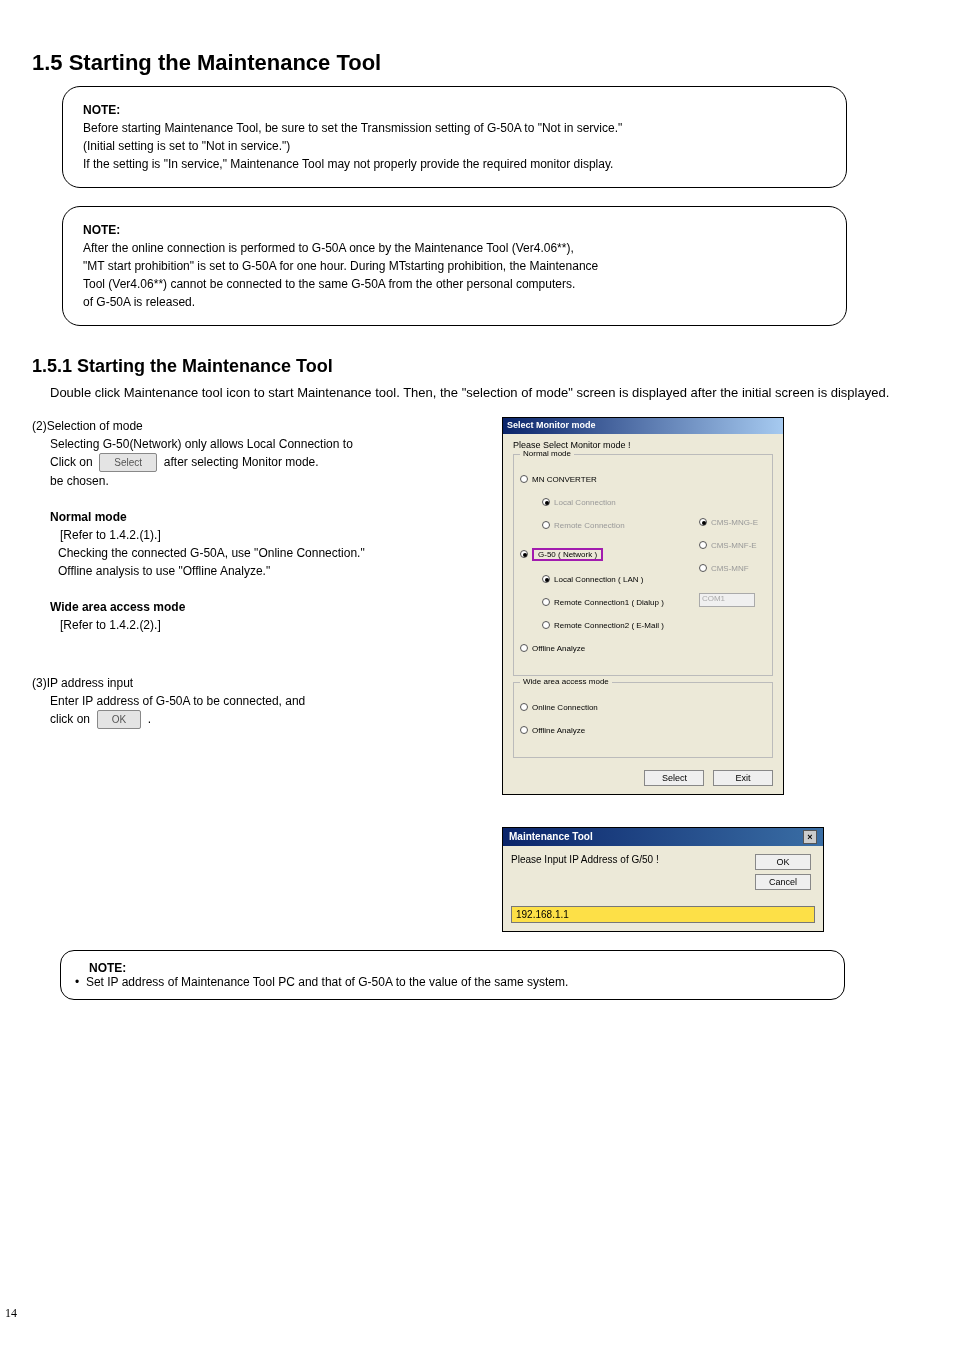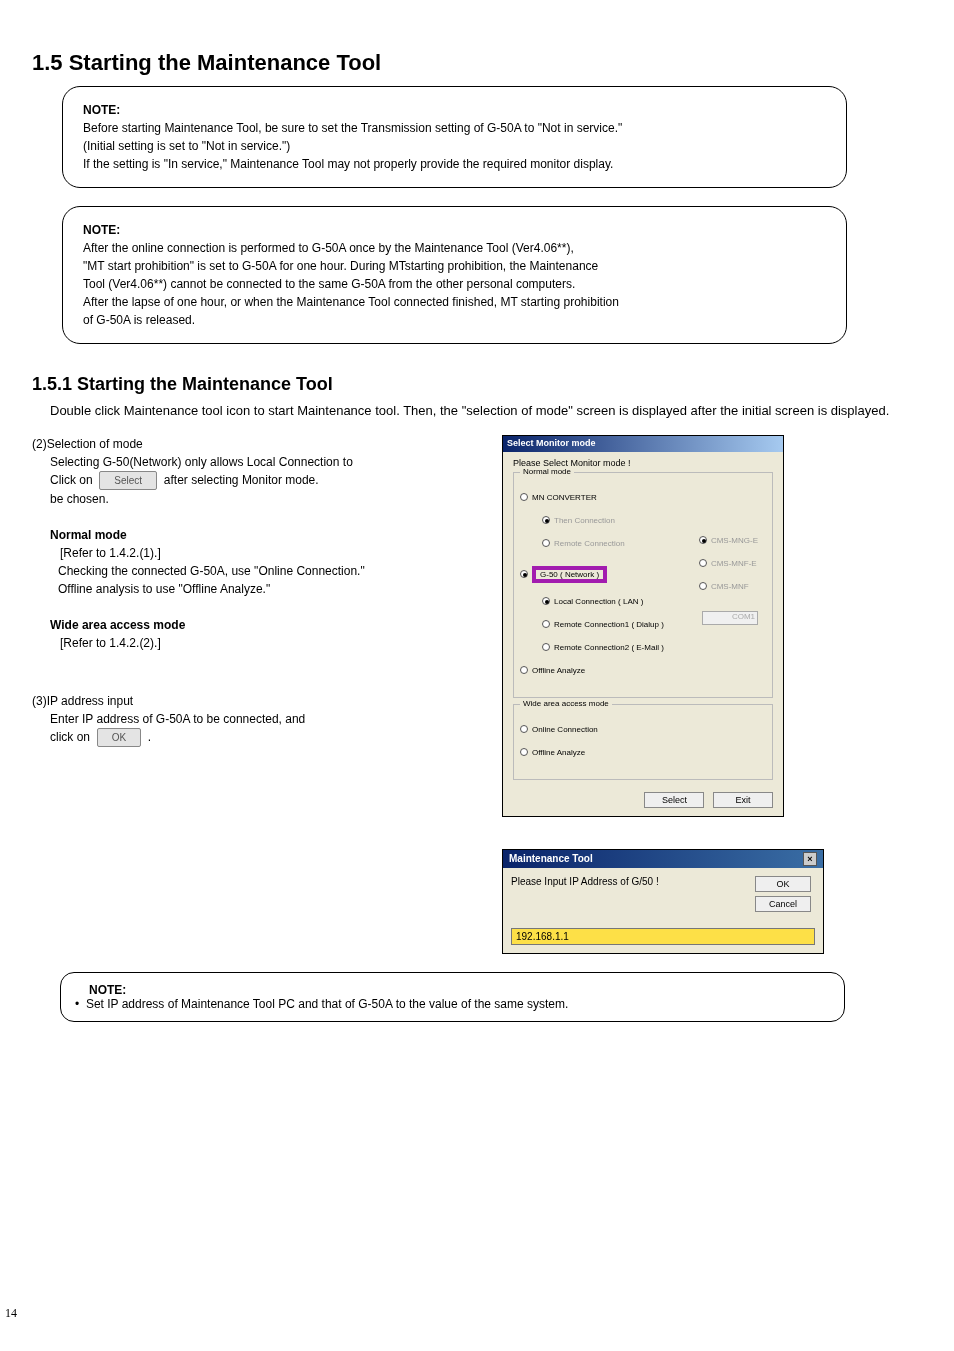--- a/index.html
+++ b/index.html
@@ -132,21 +132,21 @@
     right: 8px; top: 6px;
     font-size: 8px; color: #999;
     text-align: left;
   }
   .combo {
     width: 56px; height: 14px; border: 1px solid #aaa;
     background: #f0f0f0; font-size: 8px; color: #aaa;
     padding: 0 2px; display: inline-block;
   }
   .g50box {
-    border: 4px solid #a21caf; padding: 0 4px; font-size: 8px; display: inline-block;
+    border: 2px solid #a21caf; padding: 0 4px; font-size: 8px; display: inline-block;
   }
   .btnrow { text-align: right; padding-top: 6px; }
   .winbtn {
     display: inline-block;
     border: 1px solid #888;
     background: #efefef;
     width: 60px; text-align: center;
     padding: 2px 0; font-size: 9px; margin-left: 6px;
   }
 
@@ -194,21 +194,20 @@
     <div>Before starting Maintenance Tool, be sure to set the Transmission setting of G-50A to "Not in service."</div>
     <div>(Initial setting is set to "Not in service.")</div>
     <div>If the setting is "In service," Maintenance Tool may not properly provide the required monitor display.</div>
   </div>
 
   <div class="note-box">
     <span class="note-title">NOTE:</span>
     <div>After the online connection is performed to G-50A once by the Maintenance Tool (Ver4.06**),</div>
     <div>"MT start prohibition" is set to G-50A for one hour. During MTstarting prohibition, the Maintenance</div>
     <div>Tool (Ver4.06**) cannot be connected to the same G-50A from the other personal computers.</div>
-    <div>After the lapse of one hour, or when the Maintenance Tool connected finished, MT starting prohibition</div>
     <div>of G-50A is released.</div>
   </div>
 
   <div class="sub-title">1.5.1 Starting the Maintenance Tool</div>
   <div class="body-text" style="margin-left:18px;">Double click Maintenance tool icon to start Maintenance tool. Then, the "selection of mode" screen is displayed after the initial screen is displayed.</div>
 
   <div class="flow-row">
     <div class="left-col">
       <div>(2)Selection of mode</div>
       <div style="margin-left:18px;">
@@ -255,40 +254,40 @@
             <div class="fs-label">Normal mode</div>
 
             <div class="radio-row">
               <span class="radio-empty"></span>
               <span>MN CONVERTER</span>
             </div>
 
             <div style="position:relative; min-height:46px;">
               <div class="sublevel radio-row gray">
                 <span class="radio-dot"></span>
-                <span>Then Connection</span>
+                <span>Local Connection</span>
               </div>
               <div class="sublevel radio-row gray">
                 <span class="radio-empty"></span>
                 <span>Remote Connection</span>
               </div>
               <div class="rhs">
                 <div class="radio-row">
                     <span class="radio-dot"></span>
                     <span>CMS-MNG-E</span>
                   </div>
                 <div class="radio-row">
                     <span class="radio-empty"></span>
                     <span>CMS-MNF-E</span>
                   </div>
                 <div class="radio-row">
                     <span class="radio-empty"></span>
                     <span>CMS-MNF</span>
                   </div>
-                <div style="text-align:right; margin-top:20px;">
+                <div style="margin-top:20px;">
                   <span class="combo">COM1</span>
                 </div>
               </div>
             </div>
 
             <div class="radio-row" style="margin-top:4px;">
               <span class="radio-dot"></span>
               <span class="g50box">G-50 ( Network )</span>
             </div>
             <div class="sublevel radio-row">

